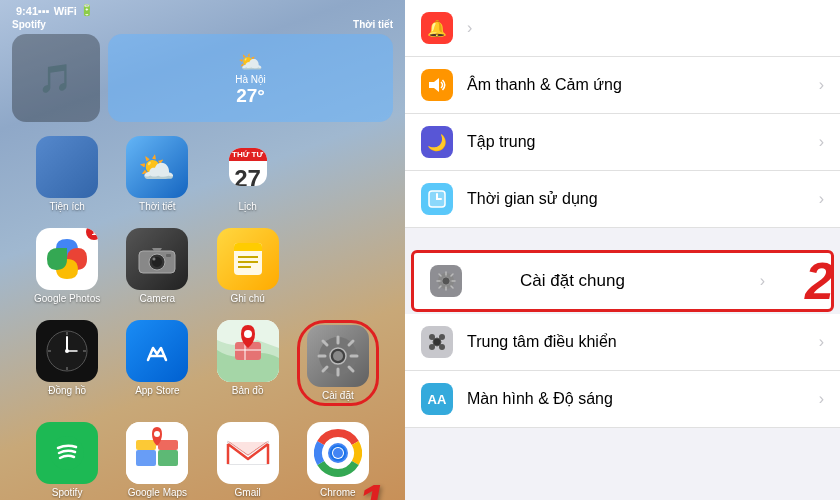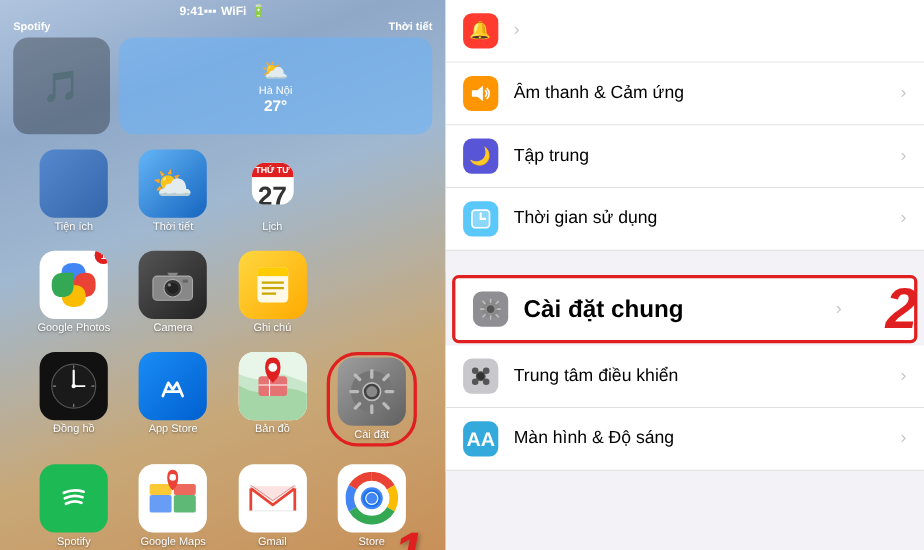--- a/index.html
+++ b/index.html
@@ -16,21 +16,21 @@
       width: 405px;
       height: 500px;
       background: linear-gradient(160deg, #b0c4de 0%, #8fa8c8 20%, #a0b8d0 40%, #c8a878 70%, #c89058 100%);
       position: relative;
       overflow: hidden;
       flex-shrink: 0;
     }
 
     .status-bar {
       display: flex;
-      justify-content: center;
+      justify-content: flex-start;
       align-items: center;
       padding: 4px 16px 2px;
       color: white;
       font-size: 11px;
       font-weight: 600;
     }
 
     .status-icons {
       display: flex;
       gap: 4px;
@@ -195,21 +195,21 @@
 
   <div style="display:flex; gap:8px; padding: 0 12px 6px;">
 
     <div style="background:rgba(0,0,0,0.3); border-radius:14px; width:88px; height:88px; display:flex; align-items:center; justify-content:center;">
       <span style="font-size:28px;">🎵</span>
     </div>
 
     <div style="background:rgba(100,180,255,0.5); border-radius:14px; flex:1; height:88px; display:flex; align-items:center; justify-content:center; flex-direction:column;">
       <span style="font-size:20px;">⛅</span>
       <span style="color:white; font-size:10px;">Hà Nội</span>
-      <span style="color:white; font-size:14px; font-weight:bold;">27°</span>
+      <span style="color:white; font-size:19px; font-weight:bold;">27°</span>
     </div>
   </div>
 
   <div class="app-grid-area">
 
     <div class="apps-grid" id="row1">
 
 
       <div class="app-item">
         <div class="app-icon" style="background:linear-gradient(135deg,#5588cc,#3366aa); display:grid; grid-template-columns:1fr 1fr; gap:2px; padding:8px;">
@@ -409,21 +409,21 @@
             <path d="M41.3 14 A20 20 0 0 1 41.3 34" stroke="#FBBC04" stroke-width="8" fill="none"></path>
             <path d="M41.3 34 A20 20 0 0 1 6.7 34" stroke="#34A853" stroke-width="8" fill="none"></path>
             <path d="M6.7 34 A20 20 0 0 1 6.7 14" stroke="#4285F4" stroke-width="8" fill="none"></path>
             <path d="M6.7 14 A20 20 0 0 1 24 4" stroke="#EA4335" stroke-width="8" fill="none"></path>
             <circle cx="24" cy="24" r="10" fill="#4285F4"></circle>
             <circle cx="24" cy="24" r="8" fill="#1a73e8"></circle>
             <circle cx="24" cy="24" r="6" fill="white"></circle>
             <circle cx="24" cy="24" r="5" fill="#4285F4"></circle>
           </svg>
         </div>
-        <span class="app-label">Store</span>
+        <span class="app-label">Chrome</span>
       </div>
     </div>
   </div>
 
 </div>
 
 <div class="settings-panel">
   <div class="settings-section">
 
     <div class="settings-row">
@@ -478,21 +478,21 @@
               <line x1="10" y1="16" x2="10" y2="19"></line>
               <line x1="1" y1="10" x2="4" y2="10"></line>
               <line x1="16" y1="10" x2="19" y2="10"></line>
               <line x1="3" y1="3" x2="5" y2="5"></line>
               <line x1="15" y1="15" x2="17" y2="17"></line>
               <line x1="17" y1="3" x2="15" y2="5"></line>
               <line x1="5" y1="15" x2="3" y2="17"></line>
             </g>
           </svg>
         </div>
-        <span class="settings-label" style="font-size:22px; font-weight:700;">Cài đặt chung</span>
+        <span class="settings-label" style="font-size:17px; font-weight:400;margin-left:44px;">Cài đặt chung</span>
         <span class="settings-chevron" style="margin-right: 50px;">›</span>
       </div>
 
       <div style="position:absolute; right:6px; top:50%; transform:translateY(-50%); color:#e02020; font-size:52px; font-weight:900; font-style:italic; pointer-events:none; line-height:1;">2</div>
     </div>
 
     <div class="settings-row">
       <div class="settings-icon-wrap settings-icon-silver">
         <svg width="20" height="20" viewBox="0 0 20 20">
           <circle cx="5" cy="5" r="3" fill="#555"></circle>
@@ -501,20 +501,20 @@
           <circle cx="15" cy="15" r="3" fill="#555"></circle>
           <circle cx="10" cy="10" r="4" fill="#333" stroke="#555" stroke-width="1"></circle>
         </svg>
       </div>
       <span class="settings-label">Trung tâm điều khiển</span>
       <span class="settings-chevron">›</span>
     </div>
 
     <div class="settings-row">
       <div class="settings-icon-wrap settings-icon-darkblue">
-        <span style="color:white; font-size:18px; font-weight:bold;">AA</span>
+        <span style="color:white; font-size:13px; font-weight:bold;">AA</span>
       </div>
       <span class="settings-label">Màn hình &amp; Độ sáng</span>
       <span class="settings-chevron">›</span>
     </div>
 
   </div>
 </div>
 
 </body></html>

